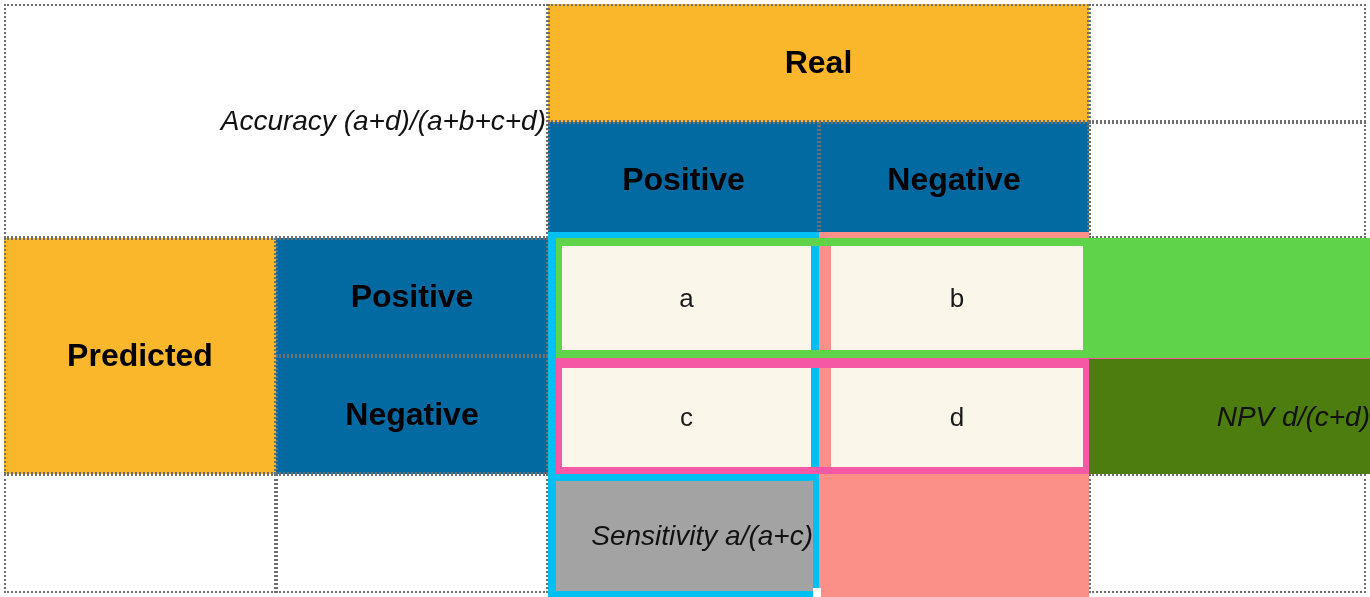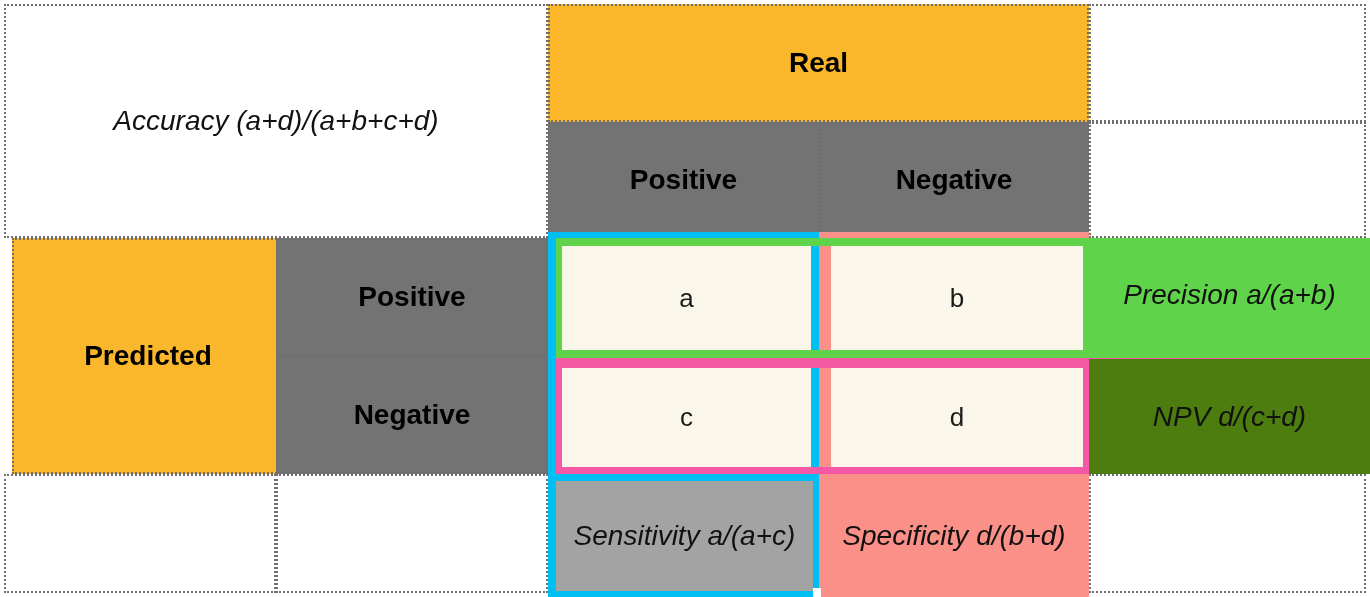--- a/index.html
+++ b/index.html
@@ -31,36 +31,37 @@
     line-height: 1.18;
   }
 
   
   .grid {
     border: 2px dotted #6f6f6f;
   }
 
   .bold {
     font-weight: bold;
-    font-size: 28px;
+    font-size: 32px;
     color: #000000;
   }
   .italic {
     font-style: italic;
     font-size: 28px;
     color: #111111;
+    justify-content: flex-end;
   }
   .plain {
     font-size: 26px;
     color: #1a1a1a;
   }
 
   
   .orange  { background: #FBB72C; }
-  .gray    { background: #737373; }
+  .gray    { background: #0369a1; }
   .cream   { background: #FAF6E9; }
   .white   { background: #ffffff; }
 
   
   .frame { position: absolute; }
 
   .z1 { z-index: 1; }
   .z2 { z-index: 2; }
   .z3 { z-index: 3; }
   .z4 { z-index: 4; }
@@ -95,21 +96,21 @@
     <span>Real</span>
   </div>
 
   <div class="cell grid gray z2 bold" style="left:548px; top:122px; width:271px; height:116px;">
     <span>Positive</span>
   </div>
   <div class="cell grid gray z2 bold" style="left:819px; top:122px; width:270px; height:116px;">
     <span>Negative</span>
   </div>
 
-  <div class="cell grid orange z2 bold" style="left:12px; top:238px; width:272px; height:236px;">
+  <div class="cell grid orange z2 bold" style="left:4px; top:238px; width:272px; height:236px;">
     <span>Predicted</span>
   </div>
 
   <div class="cell grid gray z2 bold" style="left:276px; top:238px; width:272px; height:118px;">
     <span>Positive</span>
   </div>
   <div class="cell grid gray z2 bold" style="left:276px; top:356px; width:272px; height:118px;">
     <span>Negative</span>
   </div>
 
@@ -135,43 +136,31 @@
 
   <div class="cell cream z4 plain" style="left:831px; top:368px; width:252px; height:99px;">
     <span>d</span>
   </div>
 
   <div class="frame z5" style="left:811px; top:246px; width:8px; height:104px; background:#00C0F3;"></div>
   <div class="frame z5" style="left:819px; top:246px; width:12px; height:104px; background:#FA9087;"></div>
   <div class="frame z5" style="left:811px; top:368px; width:8px; height:99px; background:#00C0F3;"></div>
   <div class="frame z5" style="left:819px; top:368px; width:12px; height:99px; background:#FA9087;"></div>
 
-  <div class="cell z5 italic two-line" style="left:1089px; top:238px; width:281px; height:114px; background:#5FD44A;">
-    <div>
-      <span>Precision</span>
-      <span>a/(a+b)</span>
-    </div>
-  </div>
 
   <div class="cell z5 italic two-line" style="left:1089px; top:359px; width:281px; height:115px; background:#4d7c0f;">
     <div>
       <span>NPV</span>
       <span>d/(c+d)</span>
     </div>
   </div>
 
   <div class="cell z5 italic two-line" style="left:556px; top:481px; width:257px; height:110px; background:#a3a3a3;">
     <div>
       <span>Sensitivity</span>
       <span>a/(a+c)</span>
     </div>
   </div>
 
-  <div class="cell z5 italic two-line" style="left:819px; top:475px; width:270px; height:122px; background:#FA9087;">
-    <div>
-      <span>Specificity</span>
-      <span>d/(b+d)</span>
-    </div>
-  </div>
 
   <div class="frame z6" style="left:813px; top:588px; width:8px; height:9px; background:#FFFFFF;"></div>
 
 </div>
 
 </body></html>

